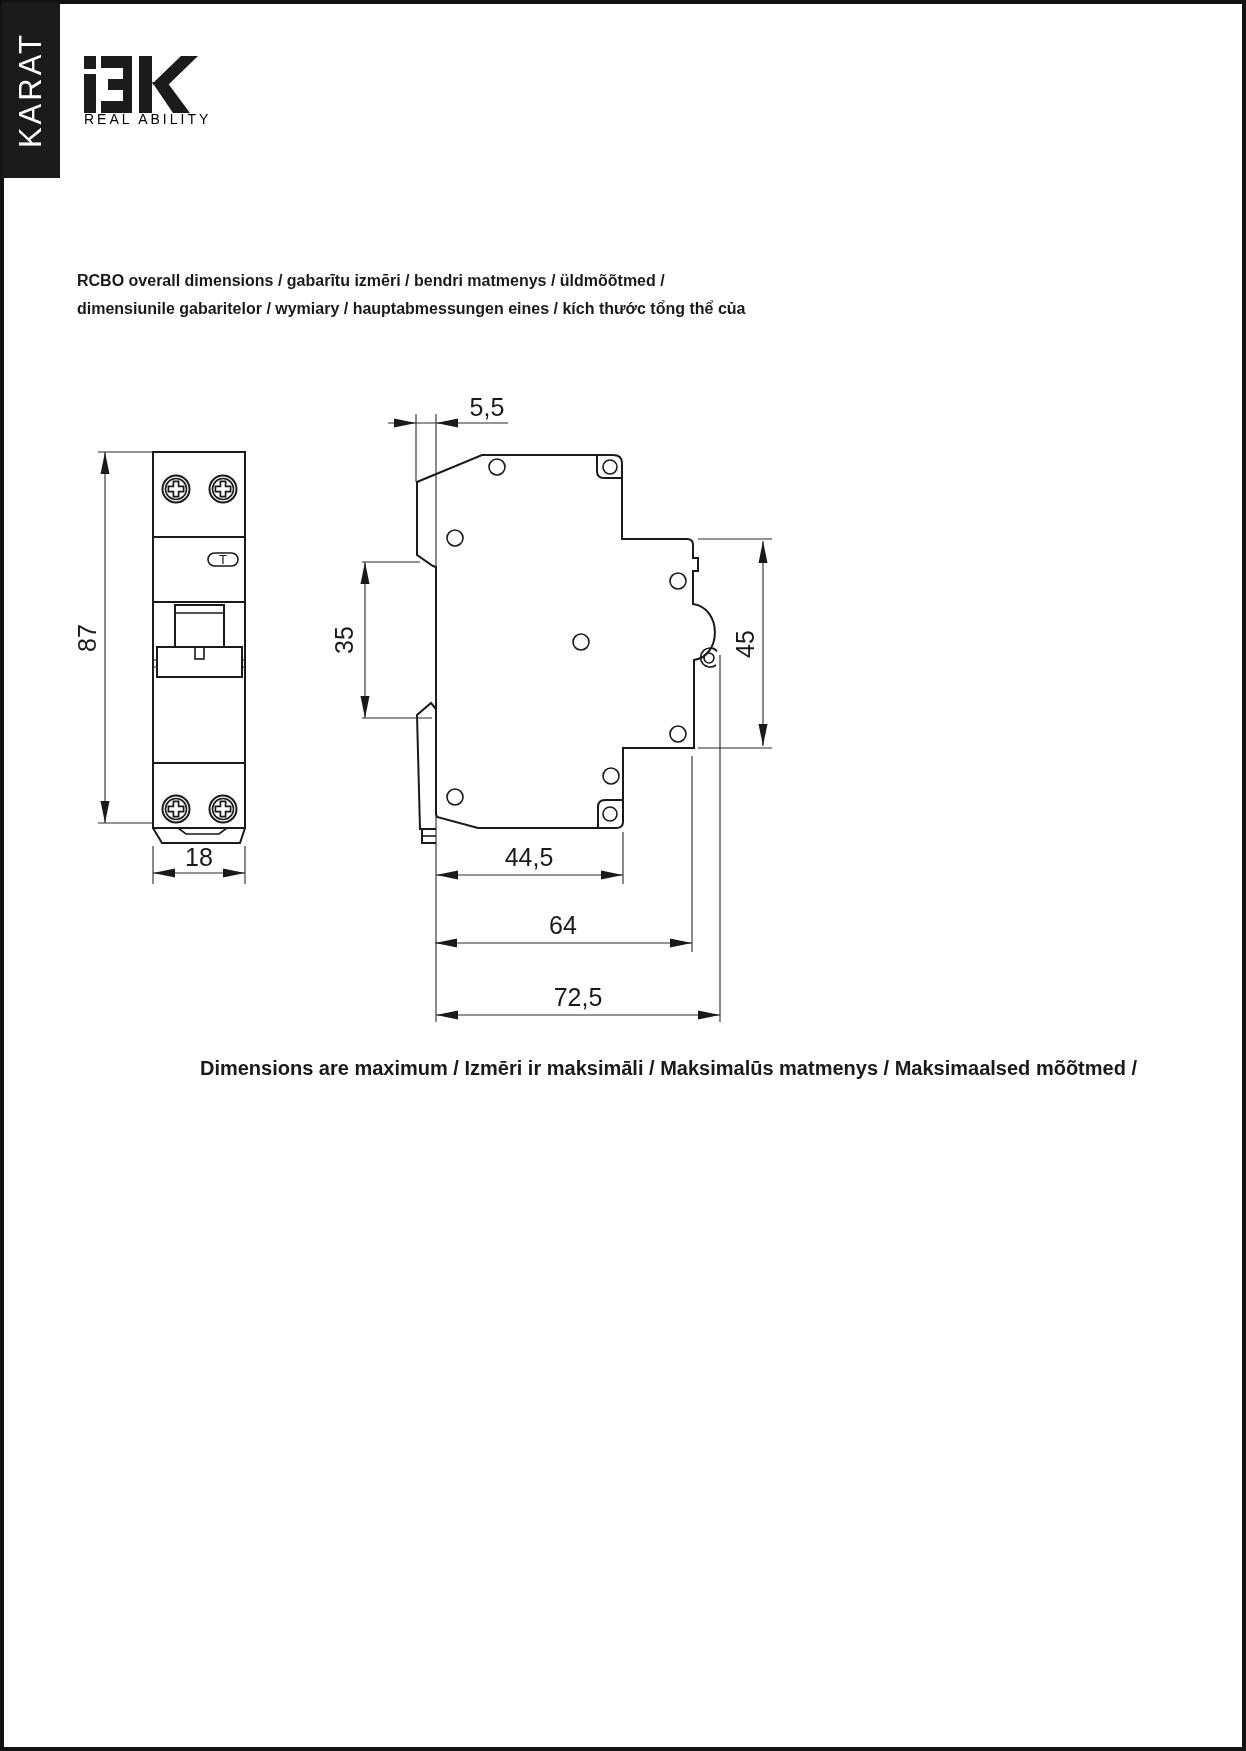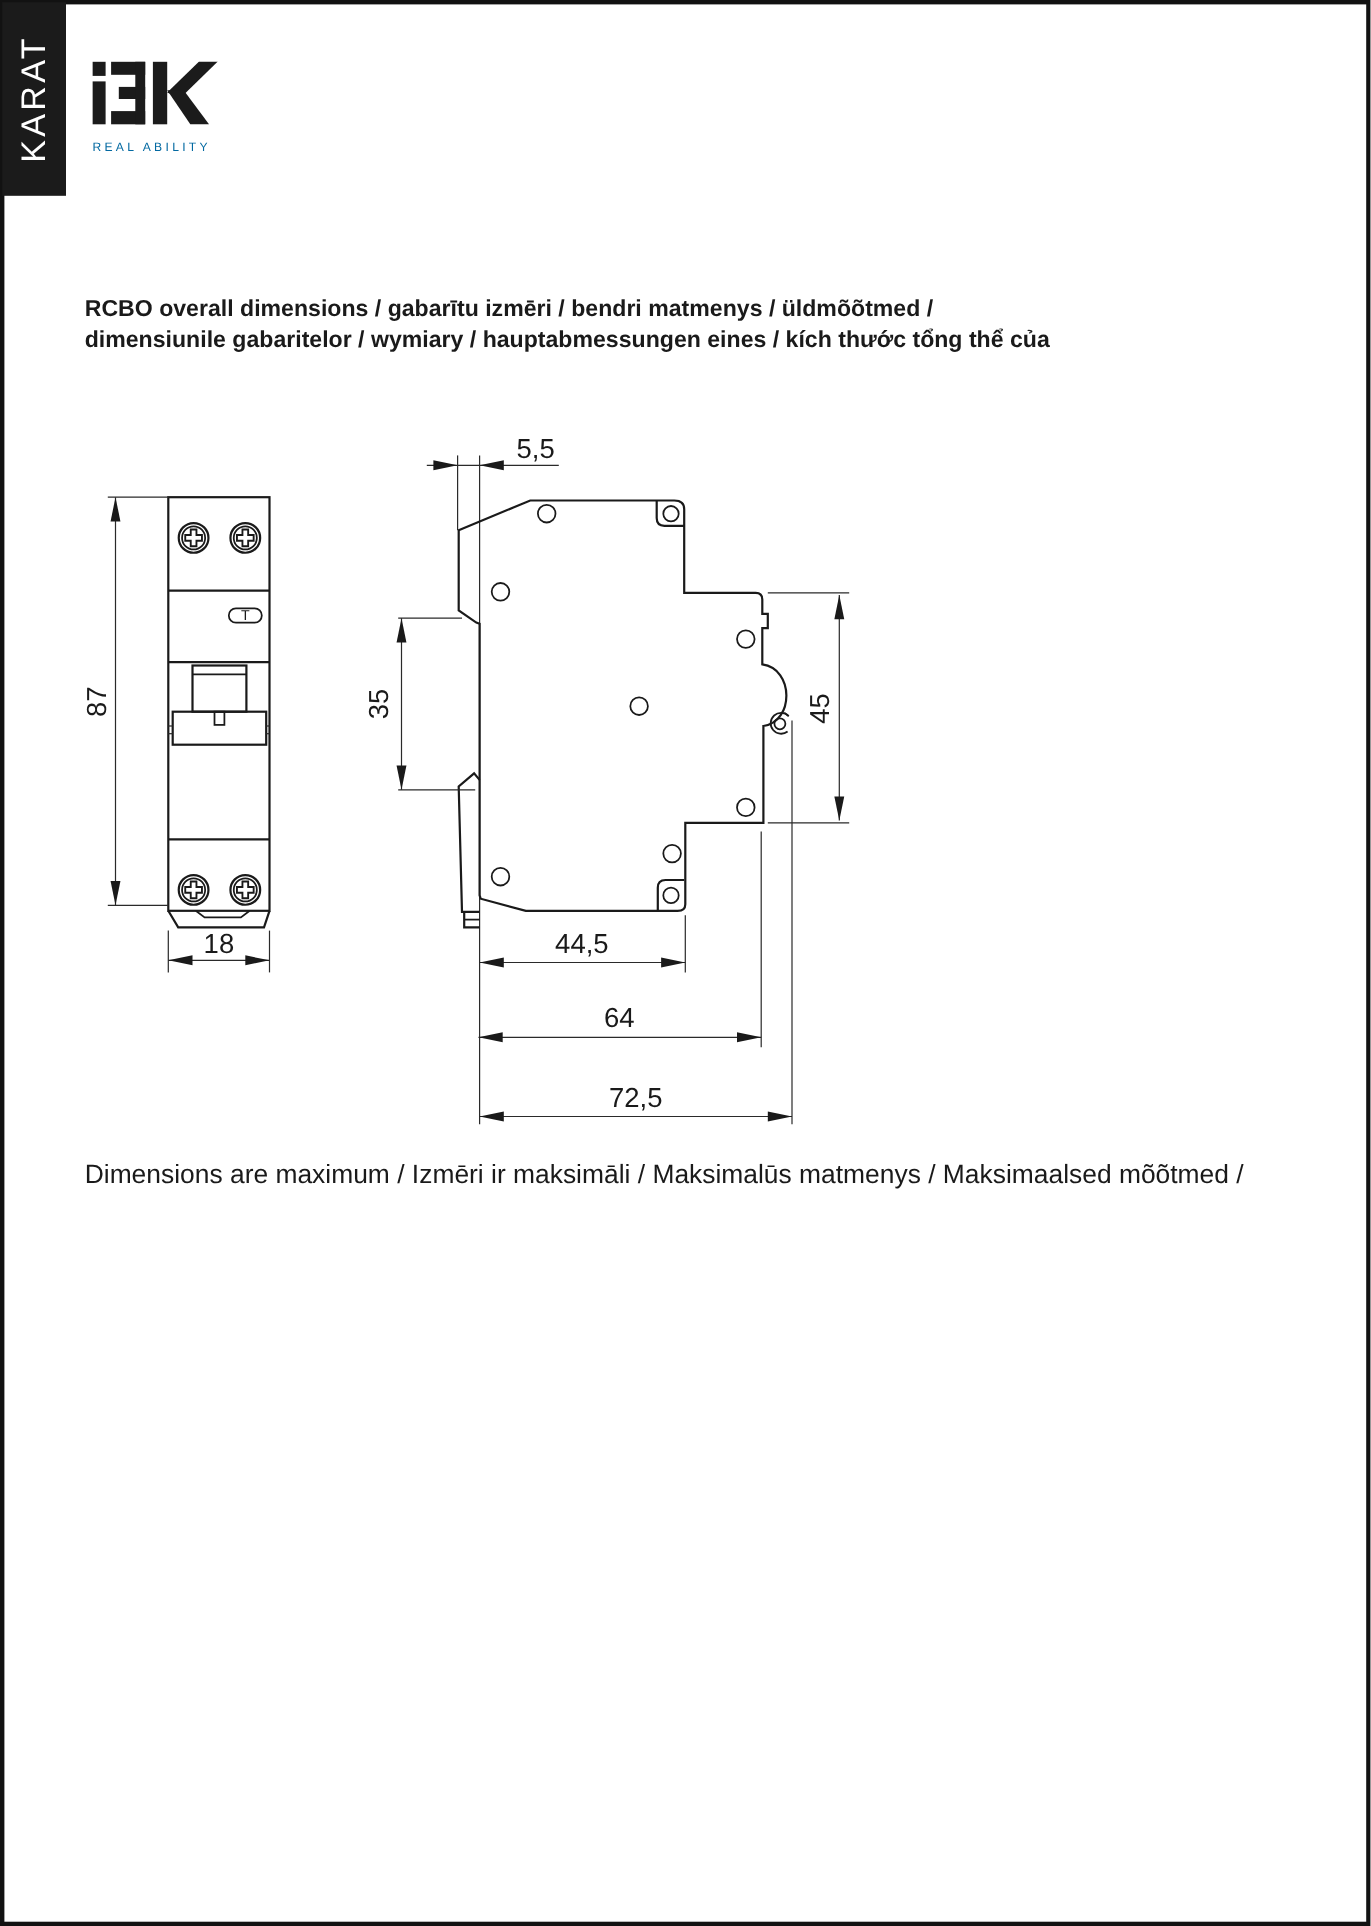--- a/index.html
+++ b/index.html
@@ -4,23 +4,23 @@
 <style>
   html,body{margin:0;padding:0;background:#888;}
   .page{position:relative;width:1246px;height:1751px;background:#fff;overflow:hidden;
         font-family:"Liberation Sans","DejaVu Sans",sans-serif;color:#1a1a1a;}
   .page-border{position:absolute;inset:0;border:4px solid #121212;box-sizing:border-box;pointer-events:none;}
   .karat-bar{position:absolute;left:2px;top:2px;width:58px;height:176px;background:#1b1b1b;
              display:flex;align-items:center;justify-content:center;}
   .karat-bar span{writing-mode:vertical-rl;transform:rotate(180deg);color:#fff;
                   font-size:31px;letter-spacing:3px;font-weight:400;}
   .logo-wrap{position:absolute;left:84px;top:56px;}
-  .logo-tagline{position:absolute;left:84px;top:128px;font-size:11px;letter-spacing:3px;color:#0369a1;}
-  .title{position:absolute;left:77px;top:267px;font-size:21px;font-weight:bold;line-height:28px;width:1030px;}
-  .note{position:absolute;left:77px;top:1054px;font-size:24px;font-weight:normal;line-height:28px;width:1060px;}
+  .logo-tagline{position:absolute;left:84px;top:111px;font-size:14px;letter-spacing:3px;color:#000000;}
+  .title{position:absolute;left:77px;top:267px;font-size:16px;font-weight:bold;line-height:28px;width:1030px;}
+  .note{position:absolute;left:77px;top:1054px;font-size:20px;font-weight:bold;line-height:28px;width:1060px;text-align:right;}
   .drawing{position:absolute;left:0;top:0;}
   svg text{font-family:"Liberation Sans","DejaVu Sans",sans-serif;font-size:25px;fill:#1a1a1a;}
   svg .tbtn{font-size:13px;}
   .outline{fill:none;stroke:#1a1a1a;stroke-width:2;}
   .outline15{fill:none;stroke:#1a1a1a;stroke-width:1.6;}
   .thin{fill:none;stroke:#2a2a2a;stroke-width:1.1;}
   .arrow{fill:#1a1a1a;stroke:none;}
 </style>
 </head>
 <body>

